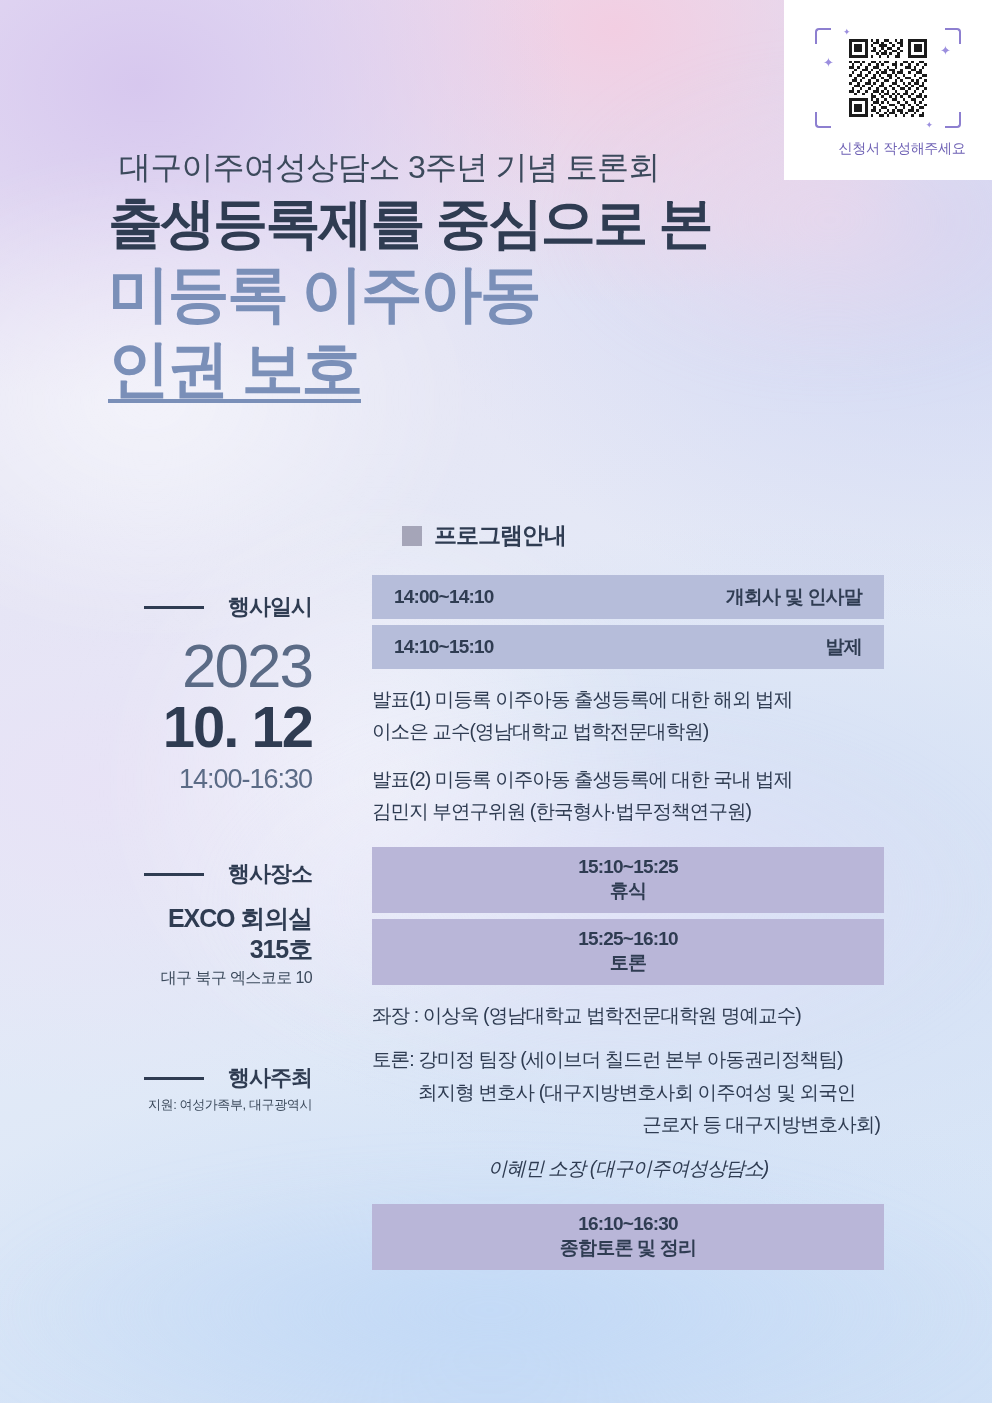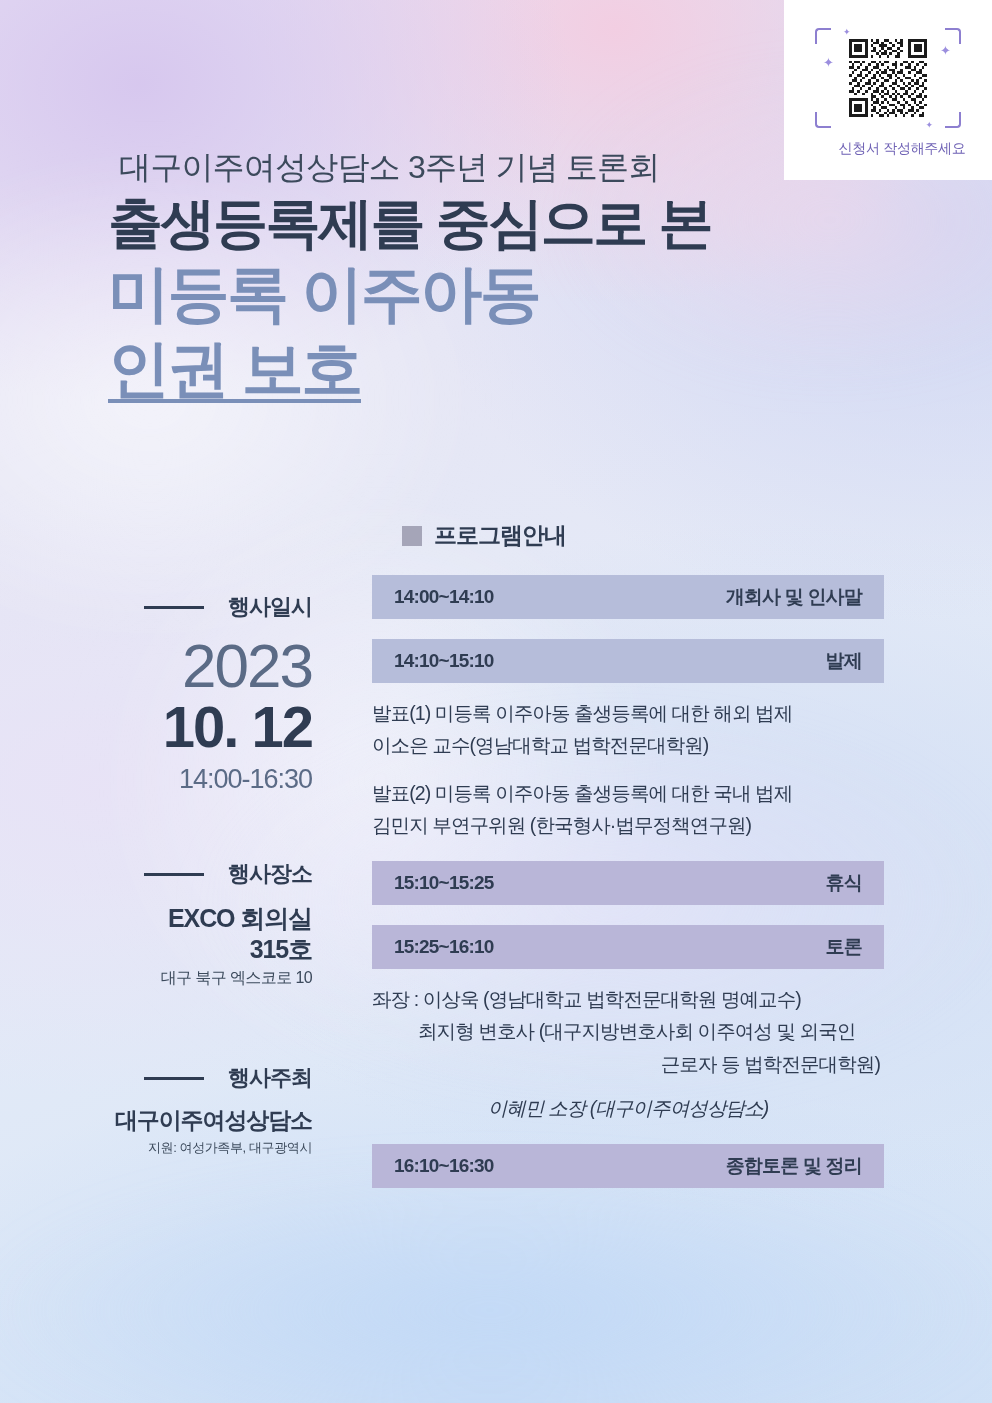--- a/index.html
+++ b/index.html
@@ -103,24 +103,24 @@
 
   
   .program { position: absolute; left: 372px; top: 520px; width: 512px; }
   .prog-head { display: flex; align-items: center; gap: 12px; padding-left: 30px; }
   .prog-mark { width: 20px; height: 20px; background: #a5a5b8; }
   .prog-head .lbl { font-size: 23px; font-weight: 700; color: #2f3c52; letter-spacing: -1px; }
 
   .row {
     display: flex; justify-content: space-between; align-items: center;
     background: #b6bdda; color: #2f3c52;
-    padding: 9px 22px; margin-top: 20px;
+    padding: 9px 22px; margin-top: 6px;
     font-size: 19px; font-weight: 700; letter-spacing: -0.8px;
   }
-  .row.alt { background: #b9b6d8; }
+  .row.alt { background: #b9b6d8; flex-direction: column; }
   .para { font-size: 19.5px; color: #2f3c52; letter-spacing: -0.9px; line-height: 1.45; margin-top: 16px; }
   .para.tight { margin-top: 4px; }
   .para.center { text-align: center; font-style: italic; }
   .para.right { text-align: right; padding-right: 4px;}
   .para.indent { padding-left: 46px; }
   .gap-top { margin-top: 19px; }
 </style>
 </head>
 <body>
 
@@ -399,21 +399,20 @@
       <div class="place-name">EXCO 회의실</div>
       <div class="place-name" style="margin-top:0">315호</div>
       <div class="place-addr">대구 북구 엑스코로 10</div>
     </div>
 
     <div class="host-wrap">
       <div class="block-head">
         <span class="rule"></span>
         <span class="lbl">행사주최</span>
       </div>
-      <div class="host-name">대구이주여성상담소</div>
       <div class="host-sub">지원: 여성가족부, 대구광역시</div>
     </div>
   </div>
 
   <div class="program">
     <div class="prog-head">
       <span class="prog-mark"></span>
       <span class="lbl">프로그램안내</span>
     </div>
 
@@ -436,22 +435,23 @@
       <span>15:10~15:25</span>
       <span>휴식</span>
     </div>
 
     <div class="row alt">
       <span>15:25~16:10</span>
       <span>토론</span>
     </div>
 
     <div class="para">좌장 : 이상욱 (영남대학교 법학전문대학원 명예교수)</div>
+    <div class="para">토론: 강미정  팀장 (세이브더 칠드런 본부 아동권리정책팀)</div>
     <div class="para indent tight">최지형 변호사 (대구지방변호사회 이주여성 및 외국인</div>
-    <div class="para right tight">근로자 등 법학전문대학원)</div>
+    <div class="para right tight">근로자 등 대구지방변호사회)</div>
     <div class="para center">이혜민 소장 (대구이주여성상담소)</div>
 
     <div class="row alt" style="margin-top:22px">
       <span>16:10~16:30</span>
       <span>종합토론 및 정리</span>
     </div>
   </div>
 </div>
 
 </body></html>

